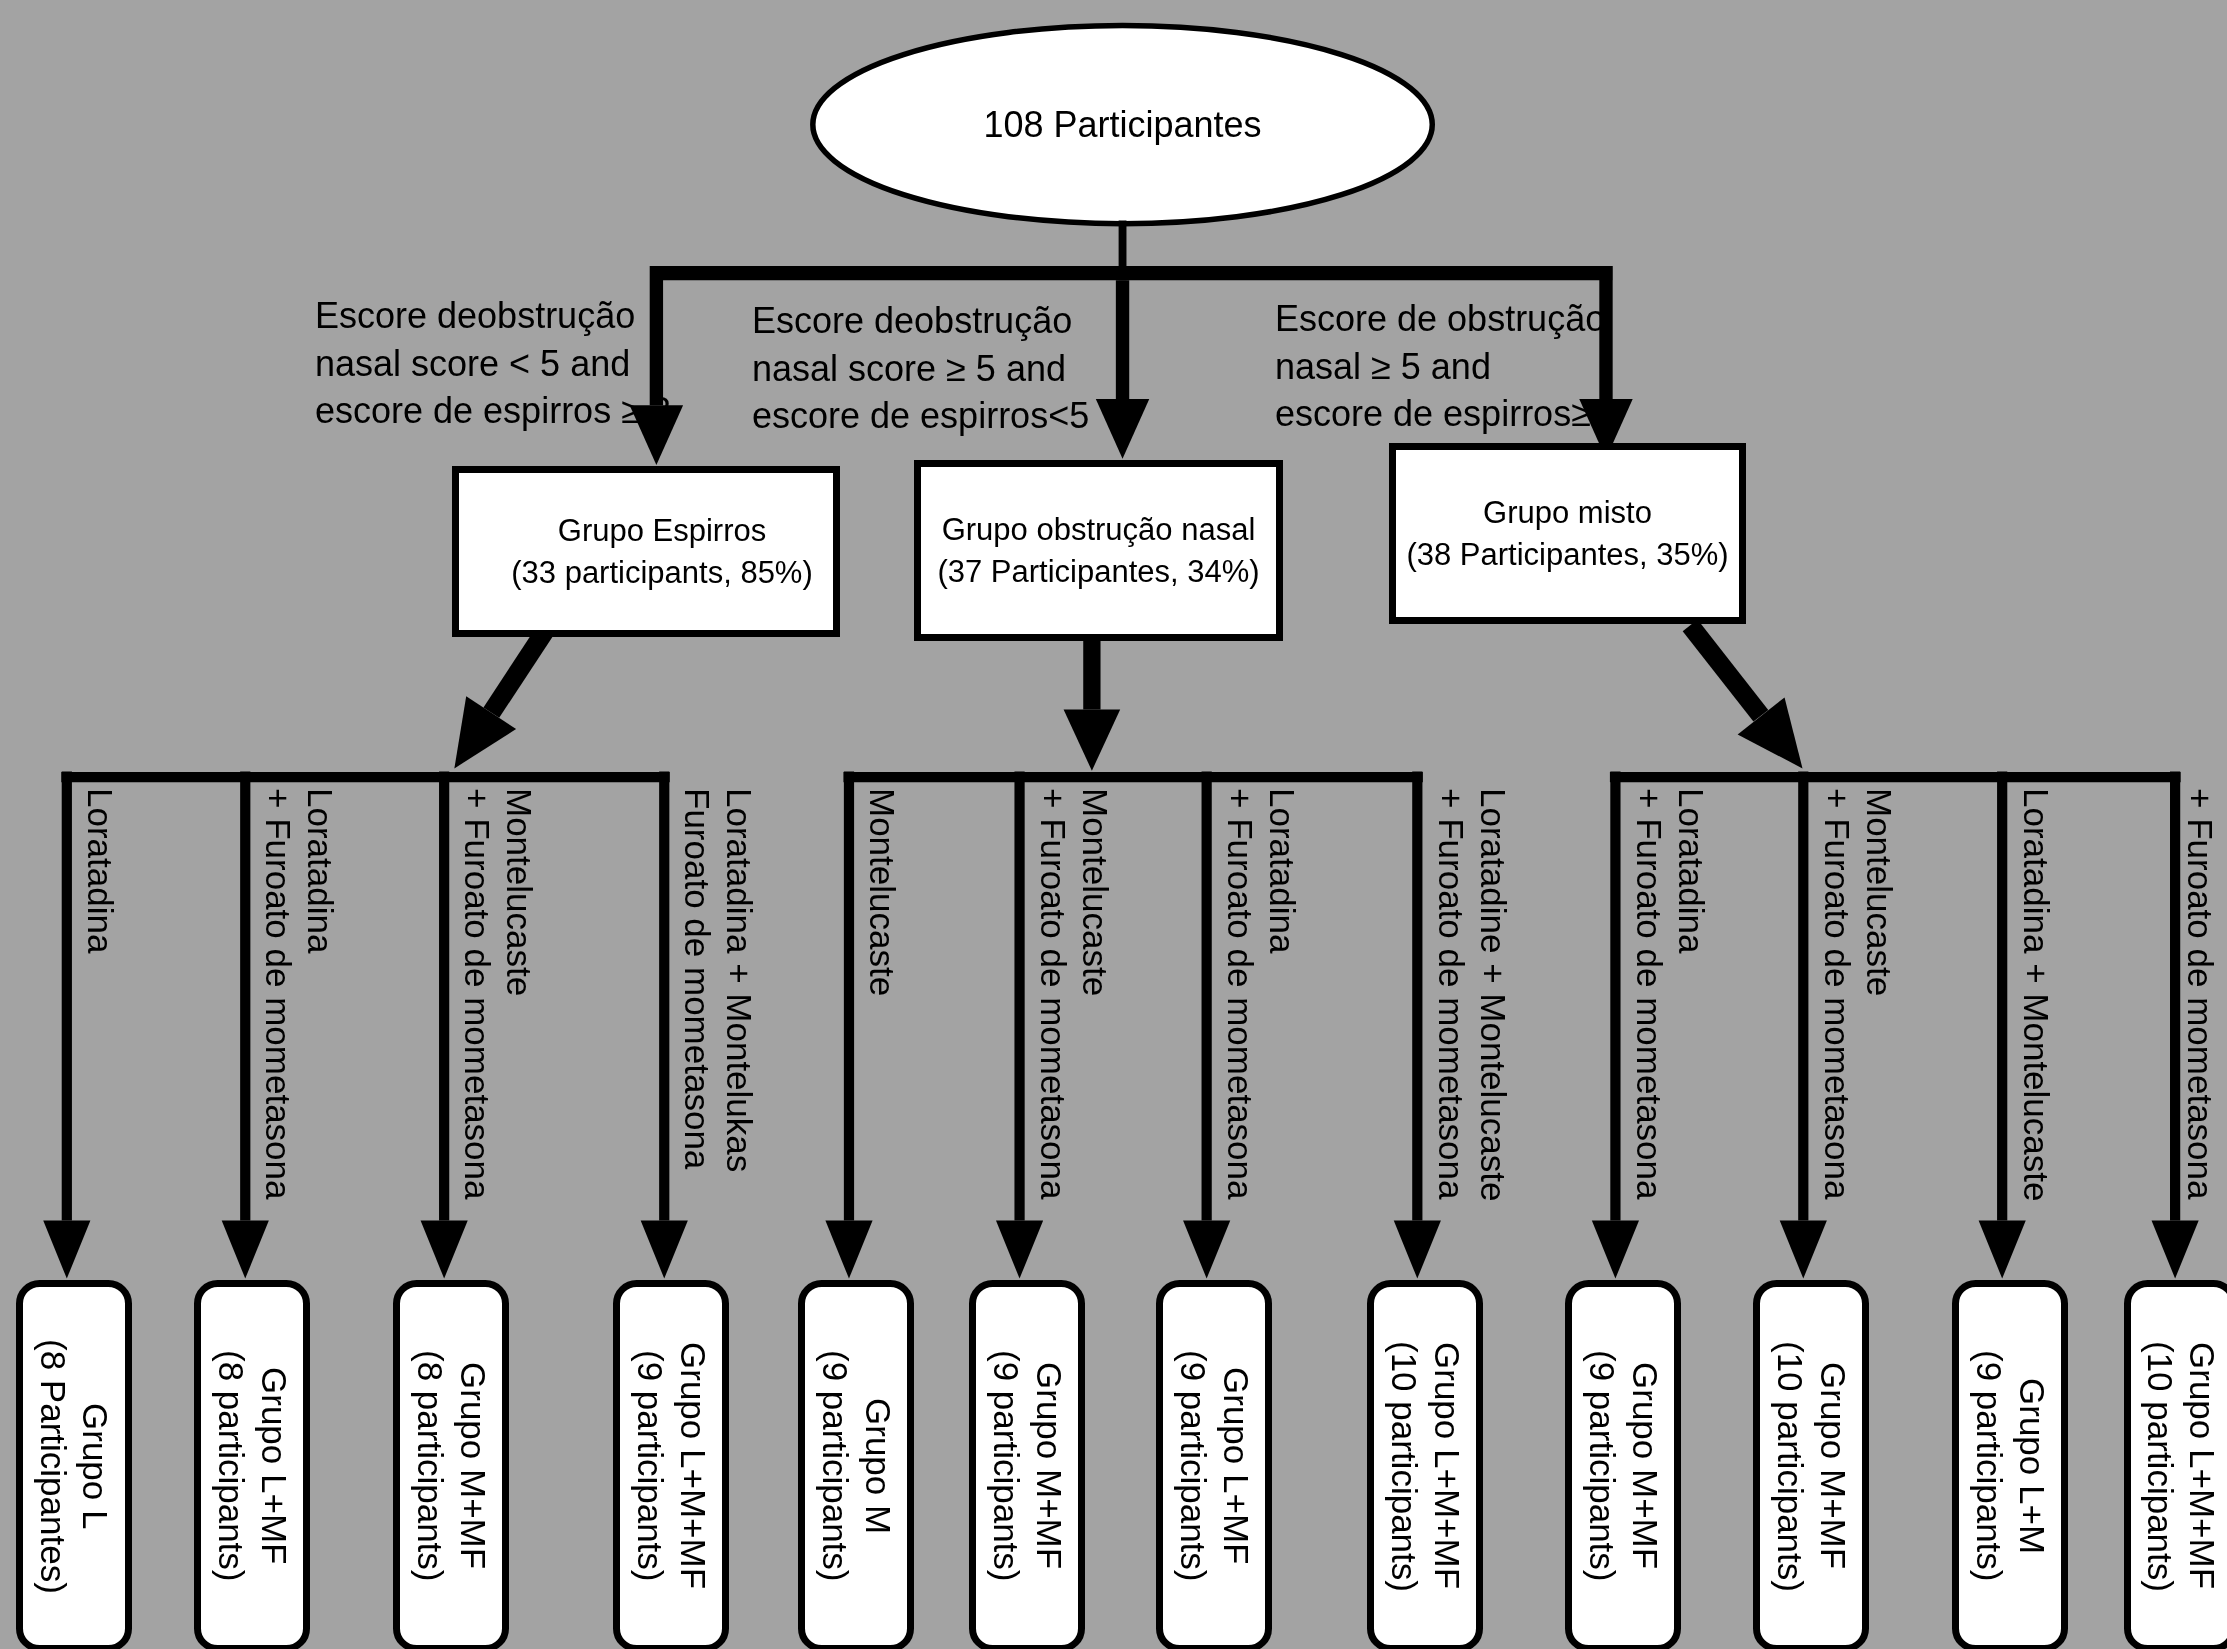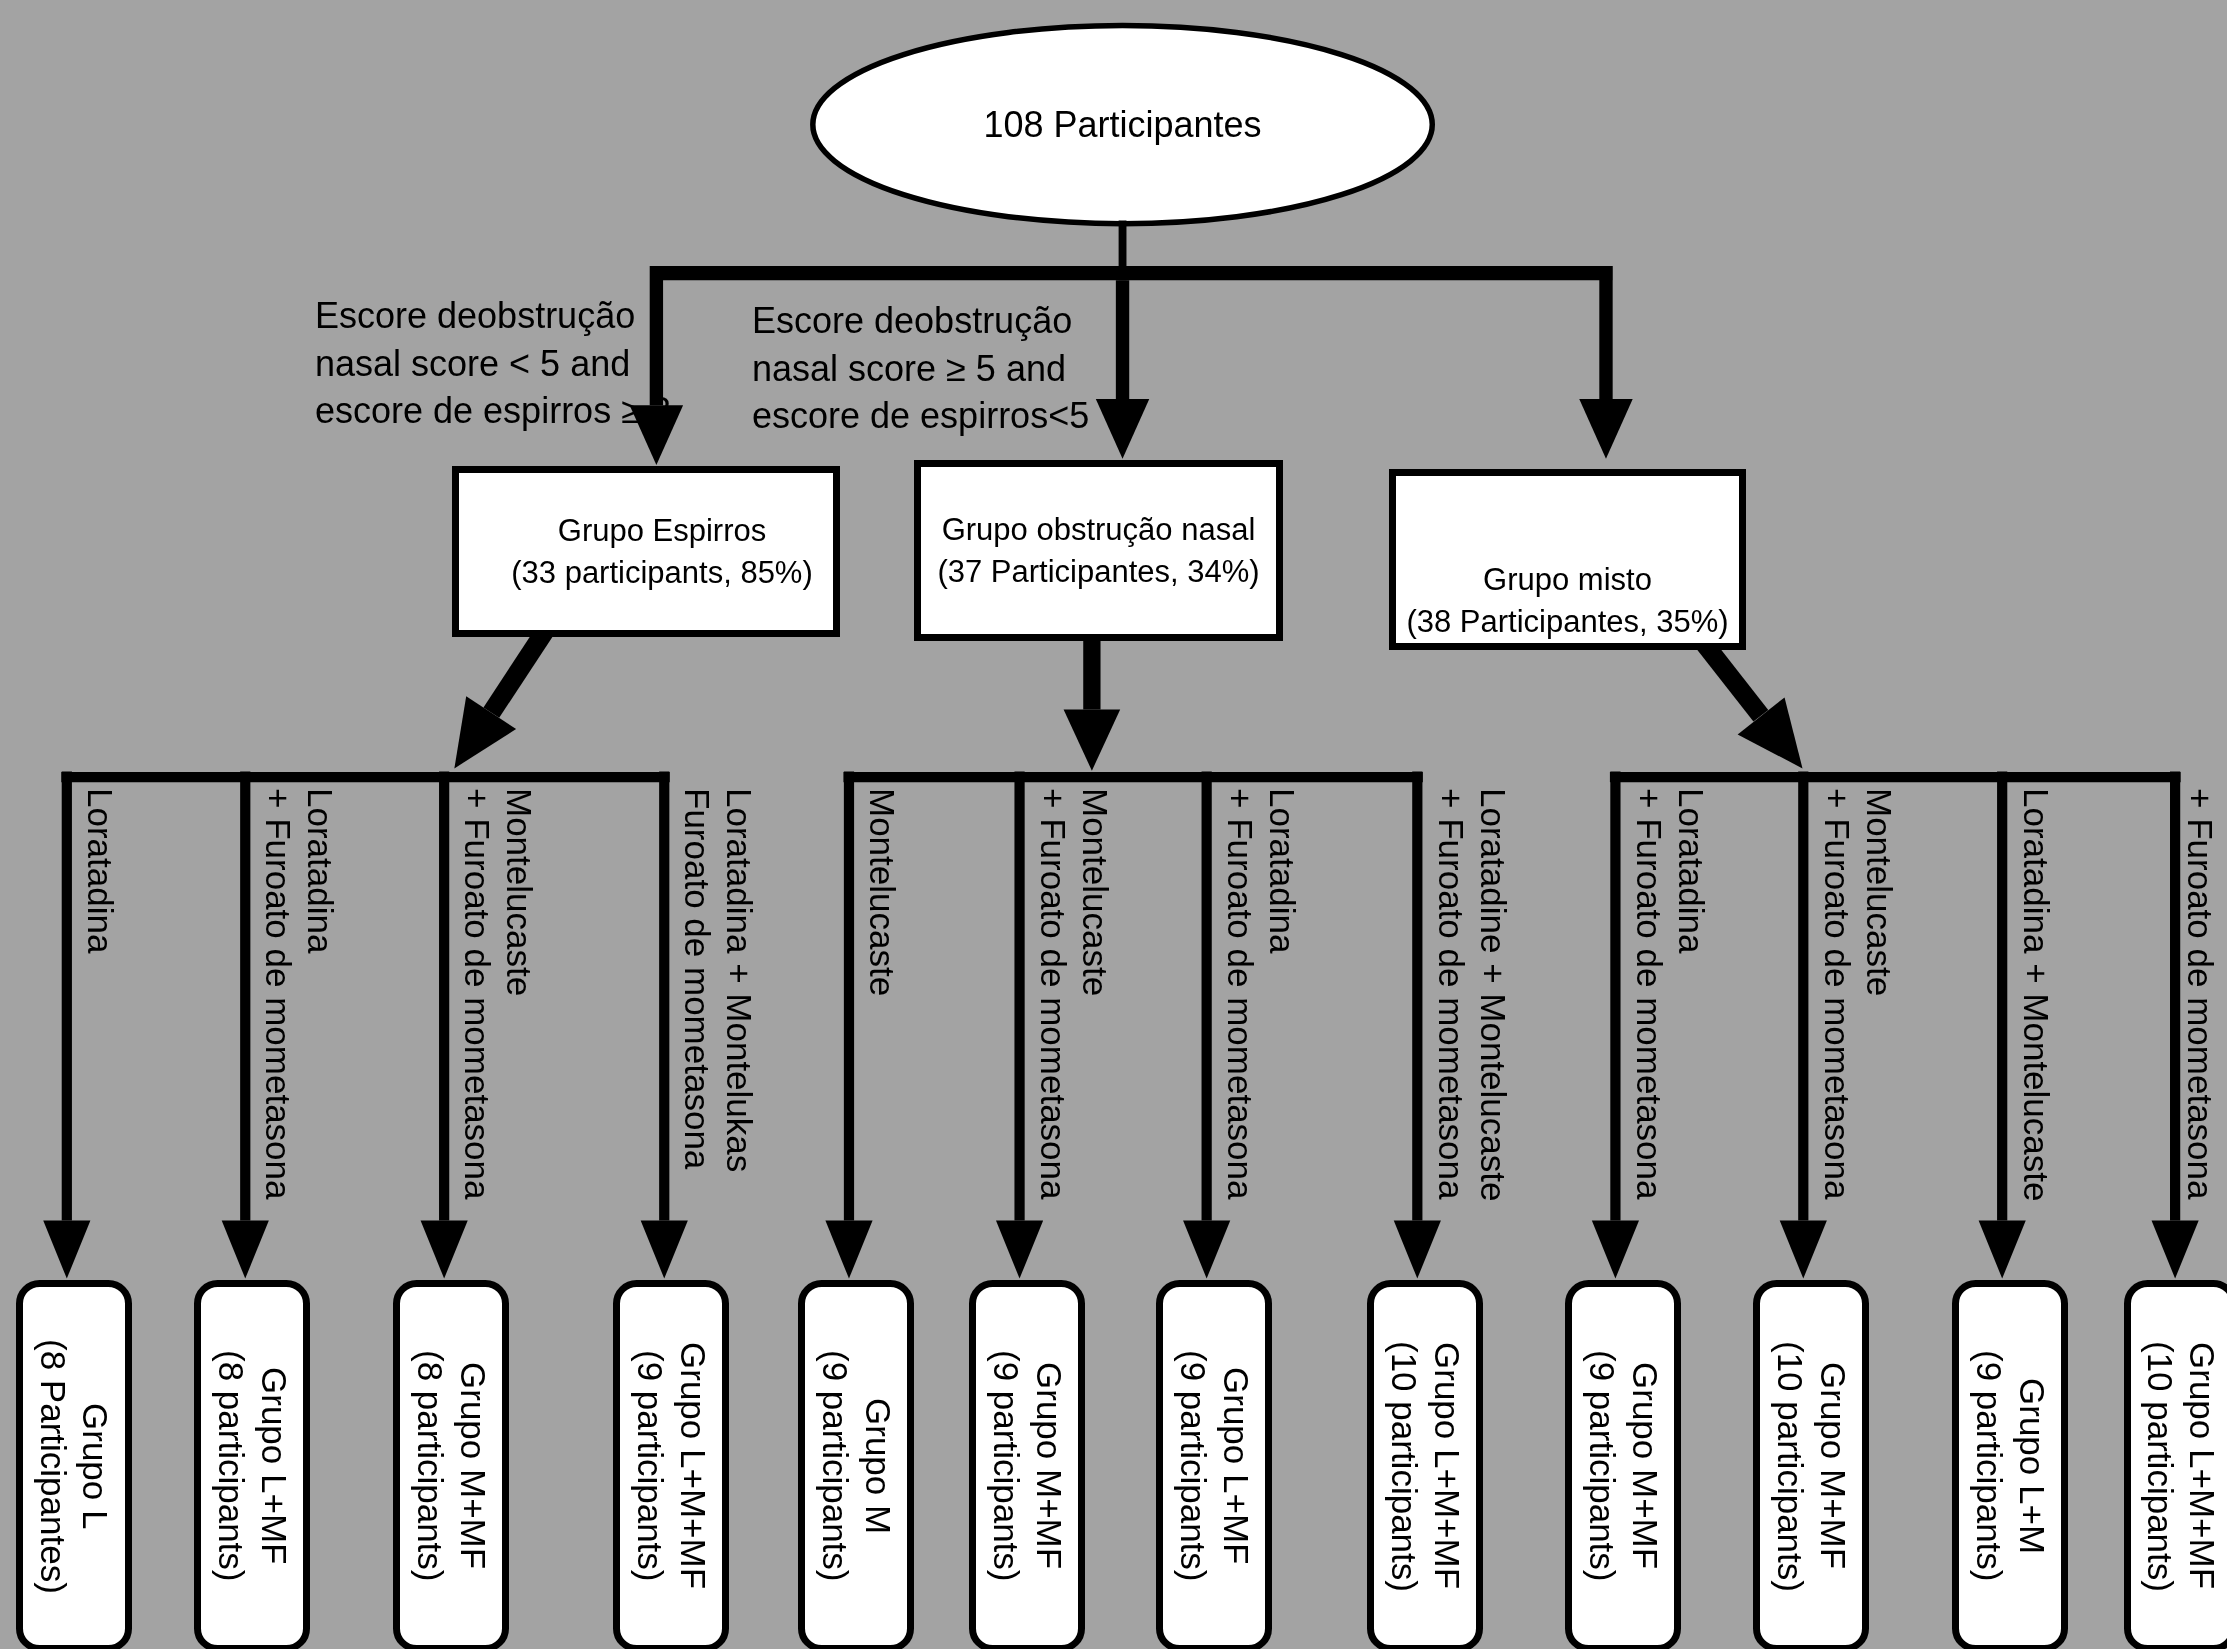--- a/index.html
+++ b/index.html
@@ -87,30 +87,35 @@
   <div class="abs cond" style="left:315px;top:292px;">
     <div>Escore deobstrução</div>
     <div>nasal score &lt; 5 and</div>
     <div>escore de espirros ≥ 3</div>
   </div>
   <div class="abs cond" style="left:752px;top:297px;">
     <div>Escore deobstrução</div>
     <div>nasal score ≥ 5 and</div>
     <div>escore de espirros&lt;5</div>
   </div>
+  <div class="abs cond" style="left:1275px;top:295px;">
+    <div>Escore de obstrução</div>
+    <div>nasal  ≥ 5 and</div>
+    <div>escore de espirros≥5</div>
+  </div>
 
   <div class="abs gbox" style="left:452px;top:466px;width:342px;height:157px;padding-left:32px;">
     <div>Grupo Espirros</div>
     <div>(33 participants, 85%)</div>
   </div>
   <div class="abs gbox" style="left:914px;top:460px;width:355px;height:167px;">
     <div>Grupo obstrução nasal</div>
     <div>(37 Participantes, 34%)</div>
   </div>
-  <div class="abs gbox" style="left:1389px;top:469px;width:343px;height:167px;justify-content:flex-end;">
+  <div class="abs gbox" style="left:1389px;top:443px;width:343px;height:167px;">
     <div>Grupo misto</div>
     <div>(38 Participantes, 35%)</div>
   </div>
 
   <div class="alabel vtext" style="left:78px;top:788px;">
     <div>Loratadina</div>
   </div>
   <div class="alabel vtext" style="left:256px;top:788px;">
     <div>Loratadina</div>
     <div>+ Furoato de mometasona</div>

